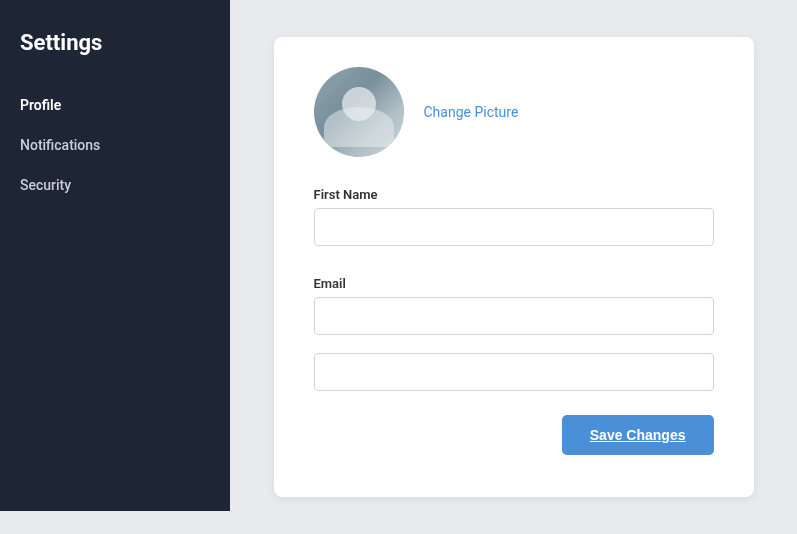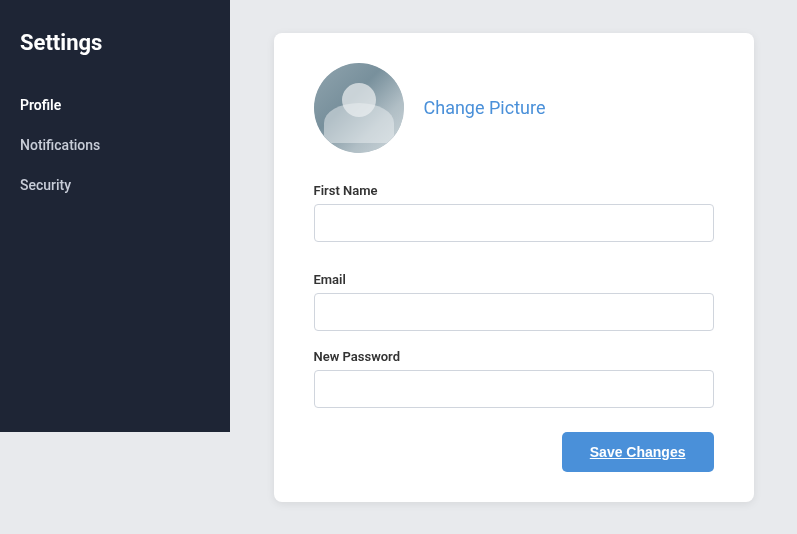--- a/index.html
+++ b/index.html
@@ -14,21 +14,21 @@
       display: flex;
       font-family: -apple-system, BlinkMacSystemFont, 'Segoe UI', Roboto, sans-serif;
       background-color: #e8eaed;
       overflow: hidden;
     }
 
     .sidebar {
       width: 230px;
       min-width: 230px;
       background-color: #1e2535;
-      height: 432px;
+      height: 511px;
       display: flex;
       flex-direction: column;
       padding: 20px 0;
     }
 
     .sidebar-title {
       color: #ffffff;
       font-size: 22px;
       font-weight: 700;
       padding: 10px 20px 30px 20px;
@@ -112,21 +112,21 @@
       left: 10px;
       width: 70px;
       height: 40px;
       border-radius: 50% 50% 0 0;
       background: #eceff1;
       opacity: 0.5;
     }
 
     .change-picture-link {
       color: #4a90d9;
-      font-size: 18px;
+      font-size: 14px;
       cursor: pointer;
       text-decoration: none;
     }
 
     .form-row {
       display: flex;
       gap: 20px;
       margin-bottom: 30px;
     }
 
@@ -218,21 +218,20 @@
 
     <div class="form-section">
       <div class="form-group full-width">
         <label>Email</label>
         <input type="email" style="">
       </div>
     </div>
 
     <div class="form-section">
       <div class="form-group full-width">
-        <label>New Password</label>
         <input type="password" style="">
       </div>
     </div>
 
     <div class="save-button-row">
       <button class="save-button">Save Changes</button>
     </div>
 
   </div>
 </div>

